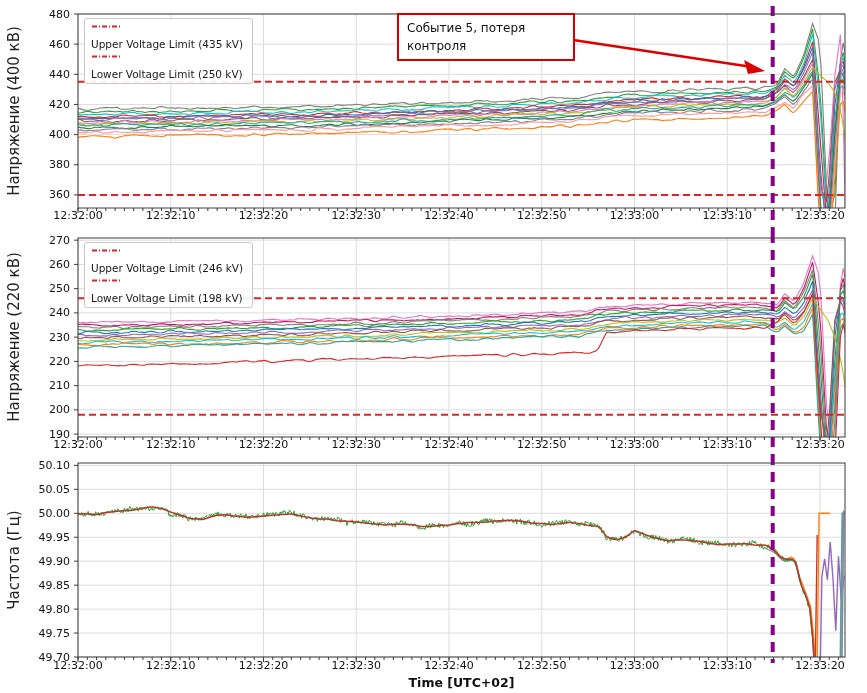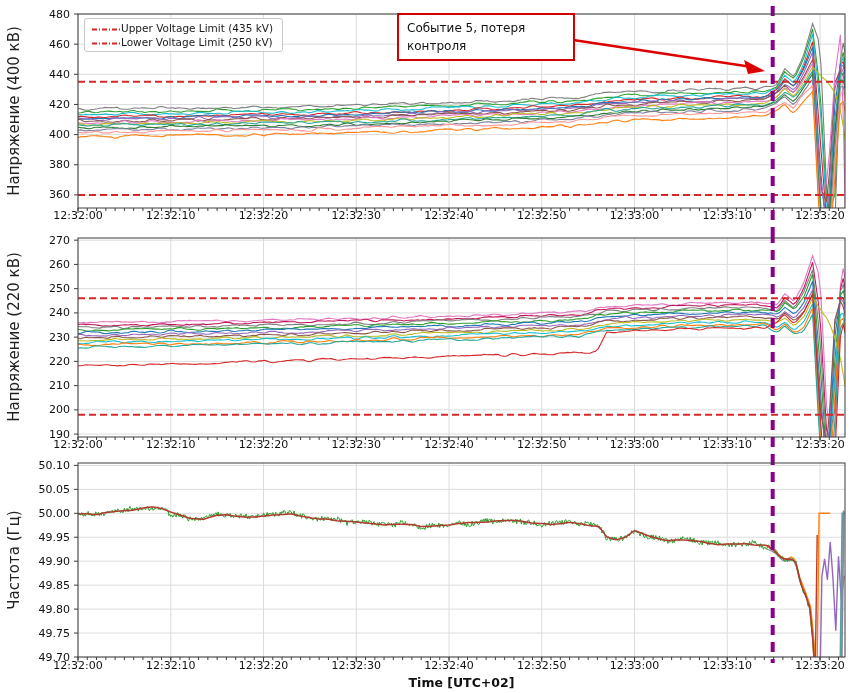--- a/index.html
+++ b/index.html
@@ -5,21 +5,21 @@
   html,body{margin:0;padding:0;background:#ffffff;}
   .page{position:relative;width:867px;height:693px;background:#fff;overflow:hidden;
         font-family:"DejaVu Sans",sans-serif;}
   .chart{display:block;}
   .ylab{font-size:15px;fill:#222;text-anchor:middle;font-family:"DejaVu Sans",sans-serif;}
   .legend{position:absolute;background:rgba(255,255,255,0.92);border:1px solid #c9c9c9;
           border-radius:3px;padding:3px 9px 3px 6px;display:flex;flex-direction:column;
           gap:2px;z-index:4;}
   .legend-400{left:84px;top:18px;}
   .legend-220{left:84px;top:242px;}
-  .lrow{display:flex;align-items:flex-end;font-size:10.5px;color:#1a1a1a;white-space:nowrap;}
+  .lrow{display:flex;align-items:flex-start;gap:7px;font-size:10.5px;color:#1a1a1a;white-space:nowrap;flex-direction:column;}
   .annotation{position:absolute;left:397px;top:13px;width:158px;background:#ffffff;
               border:2px solid #d40000;padding:4px 8px;font-size:12px;line-height:1.5;
               color:#111;white-space:pre-line;z-index:5;}
 </style>
 </head>
 <body>
 
 <div class="page">
 
   <svg class="chart" width="867" height="233">
@@ -528,17 +528,31 @@
       <span>Upper Voltage Limit (435 kV)</span>
     </div>
     <div class="lrow">
       <svg width="30" height="9" class="lmark">
           <line x1="1" y1="4.5" x2="29" y2="4.5" stroke-width="1.8" stroke-dasharray="5 2 1 2" stroke="#d62728"></line>
         </svg>
       <span>Lower Voltage Limit (250 kV)</span>
     </div>
   </div>
 
+  <div class="legend legend-220">
+    <div class="lrow">
+      <svg width="30" height="9" class="lmark">
+          <line x1="1" y1="4.5" x2="29" y2="4.5" stroke-width="1.8" stroke-dasharray="5 2 1 2" stroke="#d62728"></line>
+        </svg>
+      <span>Upper Voltage Limit (246 kV)</span>
+    </div>
+    <div class="lrow">
+      <svg width="30" height="9" class="lmark">
+          <line x1="1" y1="4.5" x2="29" y2="4.5" stroke-width="1.8" stroke-dasharray="5 2 1 2" stroke="#d62728"></line>
+        </svg>
+      <span>Lower Voltage Limit (198 kV)</span>
+    </div>
+  </div>
 
   <div class="annotation">Событие 5, потеря
 контроля</div>
 
 </div>
 
 </body></html>

